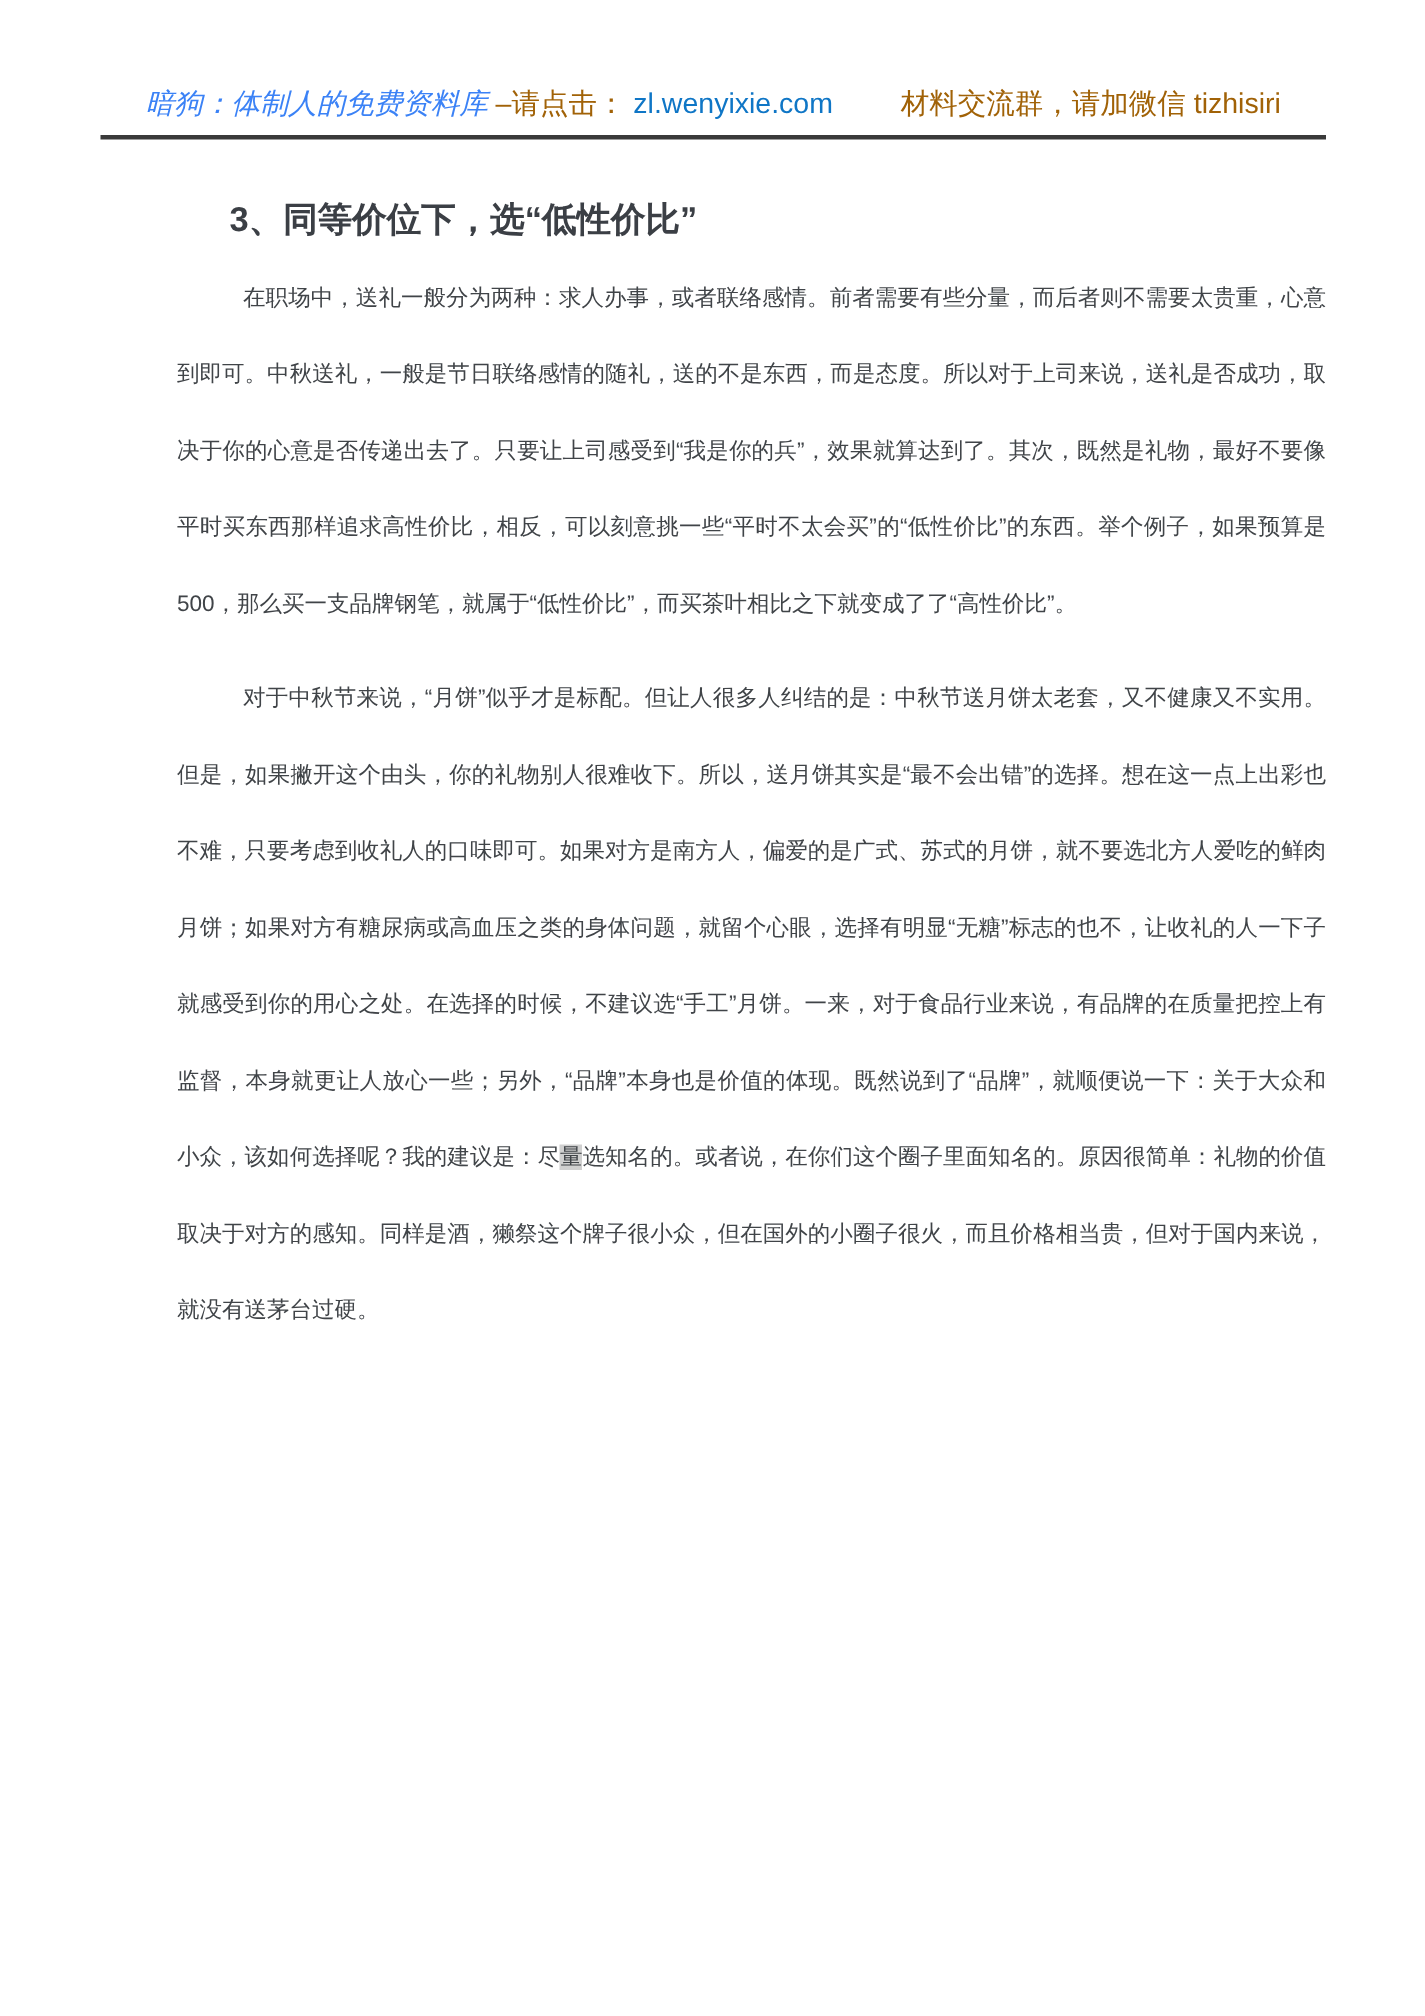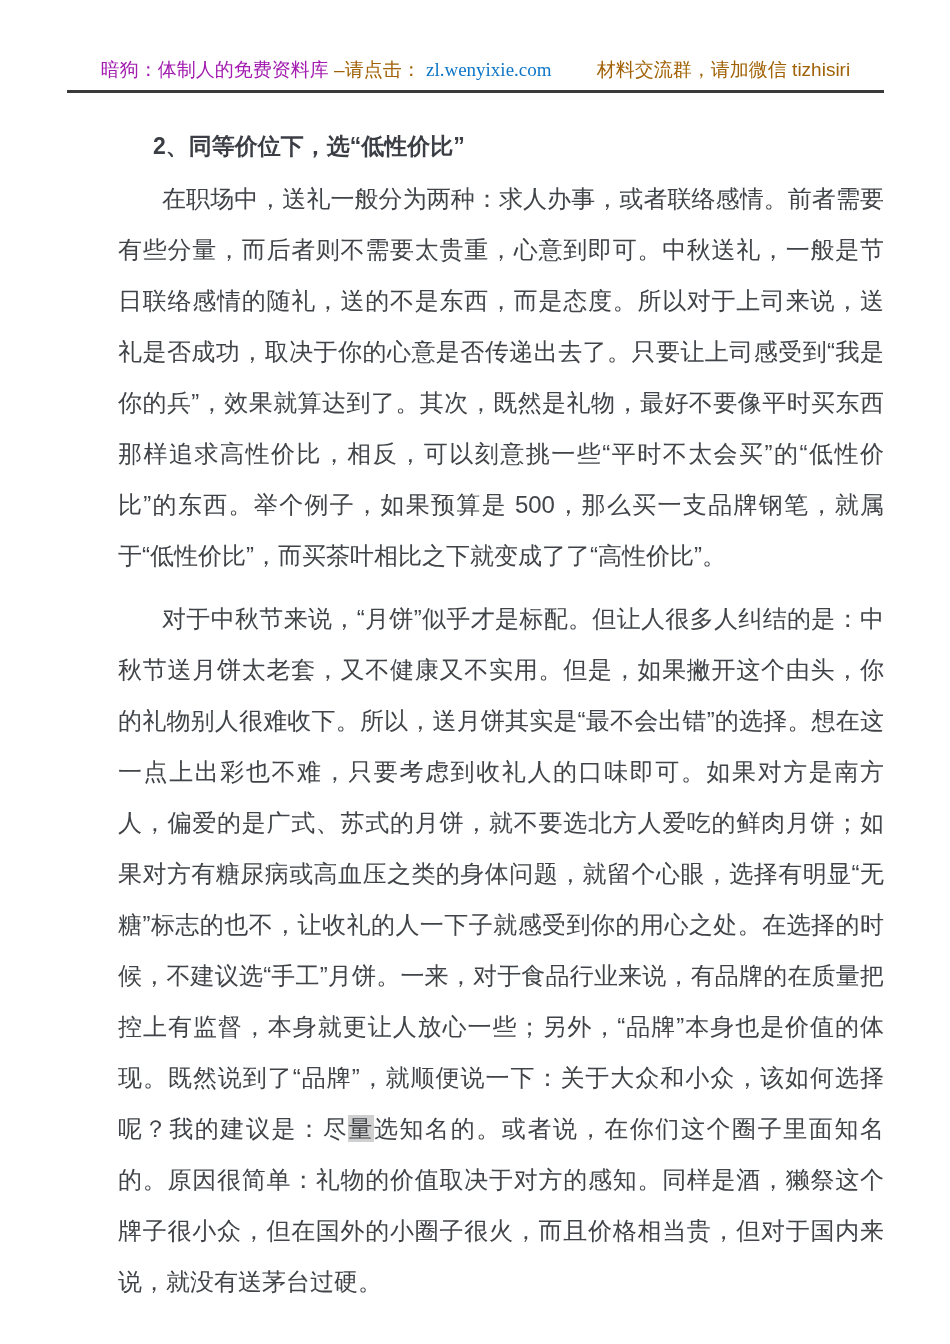--- a/index.html
+++ b/index.html
@@ -21,46 +21,46 @@
     border-bottom: 3px solid #3a3a3a;
     text-align: center;
     white-space: nowrap;
   }
   .header-line {
     font-size: 19px;
     line-height: 26px;
     color: #2d2d2d;
   }
   .brand {
-    color: #a21caf;
+    color: #3b82f6;
+    font-style: italic;
   }
   .plain {
     color: #a16207;
   }
   .link {
     color: #0f76c6;
     text-decoration: none;
-    font-family: Liberation Serif, serif;
   }
   .note {
     margin-left: 40px;
   }
   .article {
     margin: 0 66px 0 118px;
     color: #404448;
   }
   .section-heading {
     font-size: 23px;
     line-height: 30px;
     font-weight: 700;
     color: #3b3f45;
     margin: 38px 0 0 35px;
   }
   .para {
-    font-size: 24px;
+    font-size: 15px;
     line-height: 51px;
     margin: 12px 0 0 0;
     text-indent: 44px;
     text-align: justify;
     color: #404448;
   }
   .hl {
     background: #d0d0d0;
   }
 </style>
@@ -72,18 +72,18 @@
   <div class="header">
     <div class="header-line">
       <span class="brand">暗狗：体制人的免费资料库</span>
       <span class="plain">–请点击：</span>
       <a href="#" class="link">zl.wenyixie.com</a>
       <span class="plain note">材料交流群，请加微信 tizhisiri</span>
     </div>
   </div>
 
   <div class="article">
-      <div class="section-heading">2、同等价位下，选“低性价比”</div>
+      <div class="section-heading">3、同等价位下，选“低性价比”</div>
       <p class="para"><span>在职场中，送礼一般分为两种：求人办事，或者联络感情。前者需要有些分量，而后者则不需要太贵重，心意到即可。中秋送礼，一般是节日联络感情的随礼，送的不是东西，而是态度。所以对于上司来说，送礼是否成功，取决于你的心意是否传递出去了。只要让上司感受到“我是你的兵”，效果就算达到了。其次，既然是礼物，最好不要像平时买东西那样追求高性价比，相反，可以刻意挑一些“平时不太会买”的“低性价比”的东西。举个例子，如果预算是 500，那么买一支品牌钢笔，就属于“低性价比”，而买茶叶相比之下就变成了了“高性价比”。</span></p>
       <p class="para"><span>对于中秋节来说，“月饼”似乎才是标配。但让人很多人纠结的是：中秋节送月饼太老套，又不健康又不实用。但是，如果撇开这个由头，你的礼物别人很难收下。所以，送月饼其实是“最不会出错”的选择。想在这一点上出彩也不难，只要考虑到收礼人的口味即可。如果对方是南方人，偏爱的是广式、苏式的月饼，就不要选北方人爱吃的鲜肉月饼；如果对方有糖尿病或高血压之类的身体问题，就留个心眼，选择有明显“无糖”标志的也不，让收礼的人一下子就感受到你的用心之处。在选择的时候，不建议选“手工”月饼。一来，对于食品行业来说，有品牌的在质量把控上有监督，本身就更让人放心一些；另外，“品牌”本身也是价值的体现。既然说到了“品牌”，就顺便说一下：关于大众和小众，该如何选择呢？我的建议是：尽</span><span class="hl">量</span><span>选知名的。或者说，在你们这个圈子里面知名的。原因很简单：礼物的价值取决于对方的感知。同样是酒，獭祭这个牌子很小众，但在国外的小圈子很火，而且价格相当贵，但对于国内来说，就没有送茅台过硬。</span></p>
     </div>
 
 </div>
 
 </body></html>

